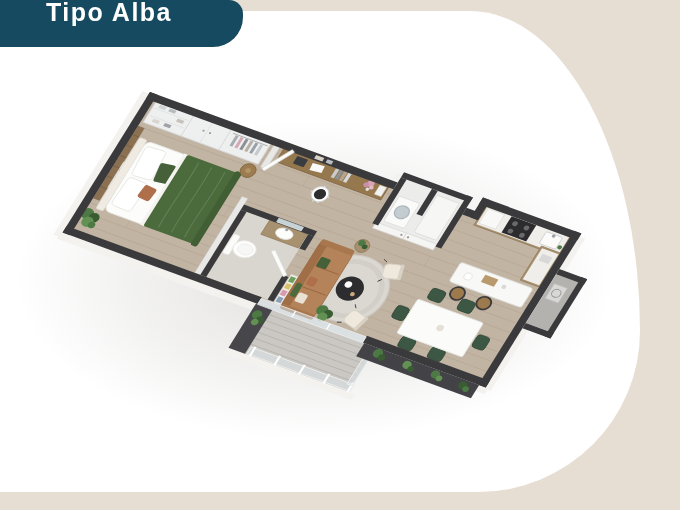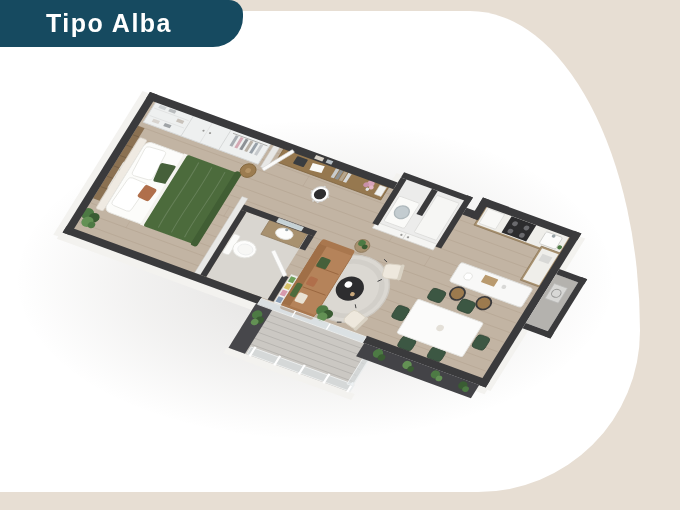--- a/index.html
+++ b/index.html
@@ -7,21 +7,21 @@
   .stage{
     position:relative;width:680px;height:510px;overflow:hidden;
     background:var(--canvas-beige,#E7DED3);
     font-family:"Liberation Sans",sans-serif;
   }
   .stage svg{position:absolute;left:0;top:0;display:block;}
   .badge{
     position:absolute;top:0;left:0;height:47px;width:243px;box-sizing:border-box;
     background:var(--badge-bg,#164A60);color:var(--badge-text,#fff);
     border-radius:0 14px 30px 0;
-    display:flex;align-items:center;padding-left:46px;
+    display:flex;padding-left:46px;
     font-weight:700;font-size:25px;letter-spacing:1.5px;line-height:1;
   }
 </style>
 </head>
 <body>
 
 <div class="stage">
 
 <svg width="680" height="510" viewBox="0 0 680 510">
   <defs>

